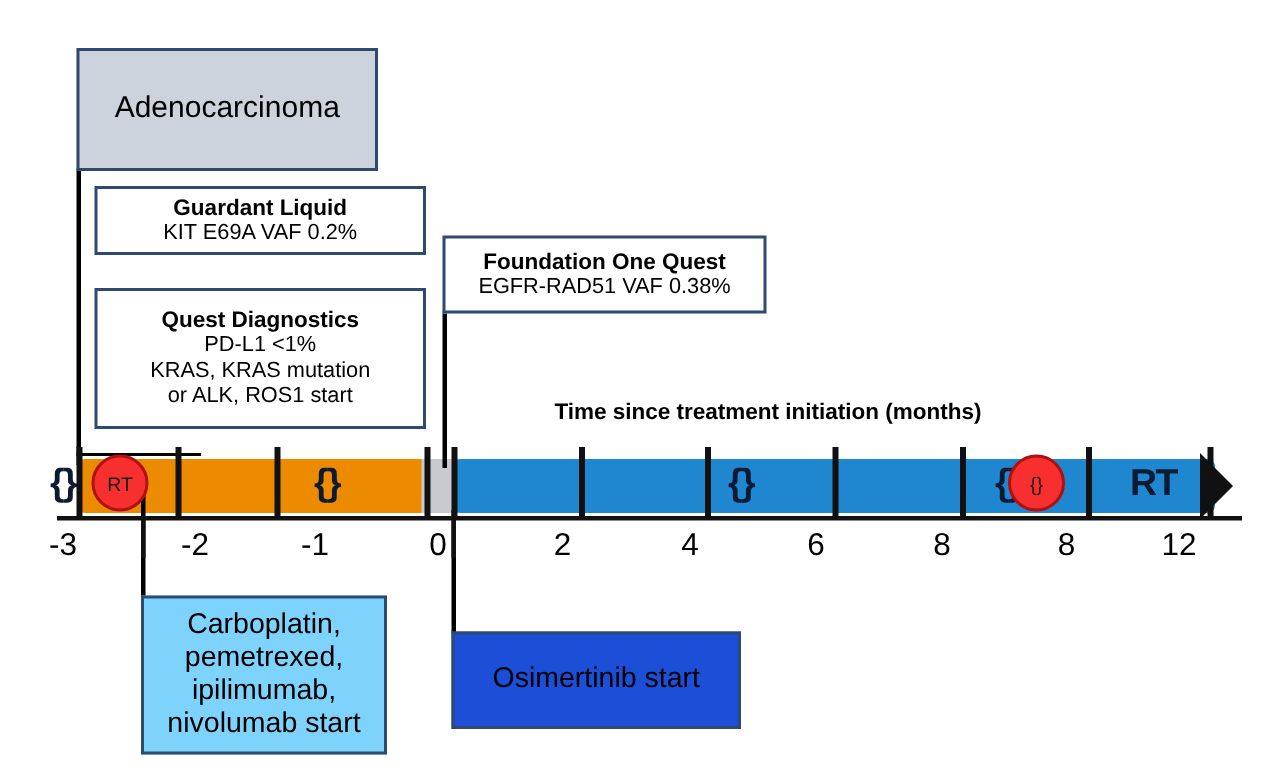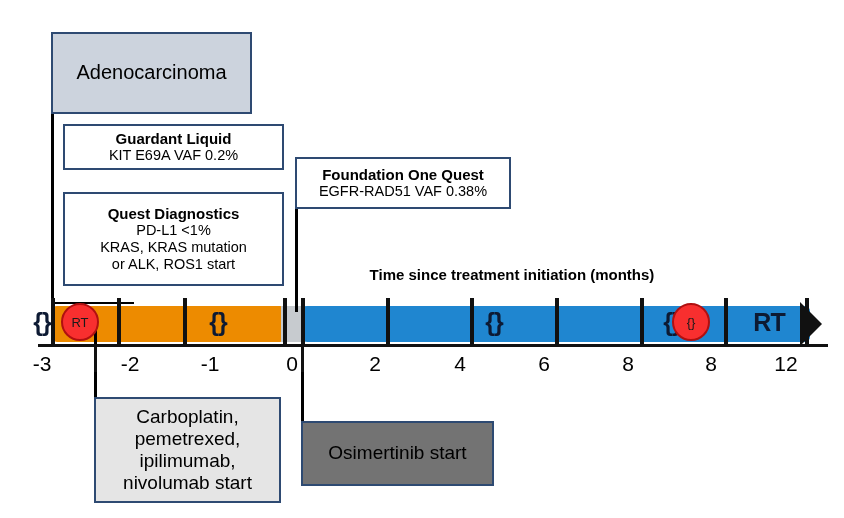--- a/index.html
+++ b/index.html
@@ -54,29 +54,29 @@
 
   
   #box-foundation{
     left:295px;top:157px;width:216px;height:52px;
     font-size:14.5px;
   }
   #box-foundation .ttl{font-size:15px;}
 
   
   #box-carbo{
-    left:94px;top:397px;width:187px;height:106px;
-    background:#e5e5e5;
+    left:94px;top:397px;width:164px;height:106px;
+    background:#7dd3fc;
     font-size:19px;
   }
 
   
   #box-osi{
     left:301px;top:421px;width:193px;height:65px;
-    background:#737373;
+    background:#1d4ed8;
     font-size:19px;
   }
 
   
   .vline{position:absolute;background:#000;width:3px;z-index:4;}
   .hline{position:absolute;background:#000;height:2px;z-index:4;}
 
   
   #axis-title{
     position:absolute;left:344px;top:266px;width:336px;

